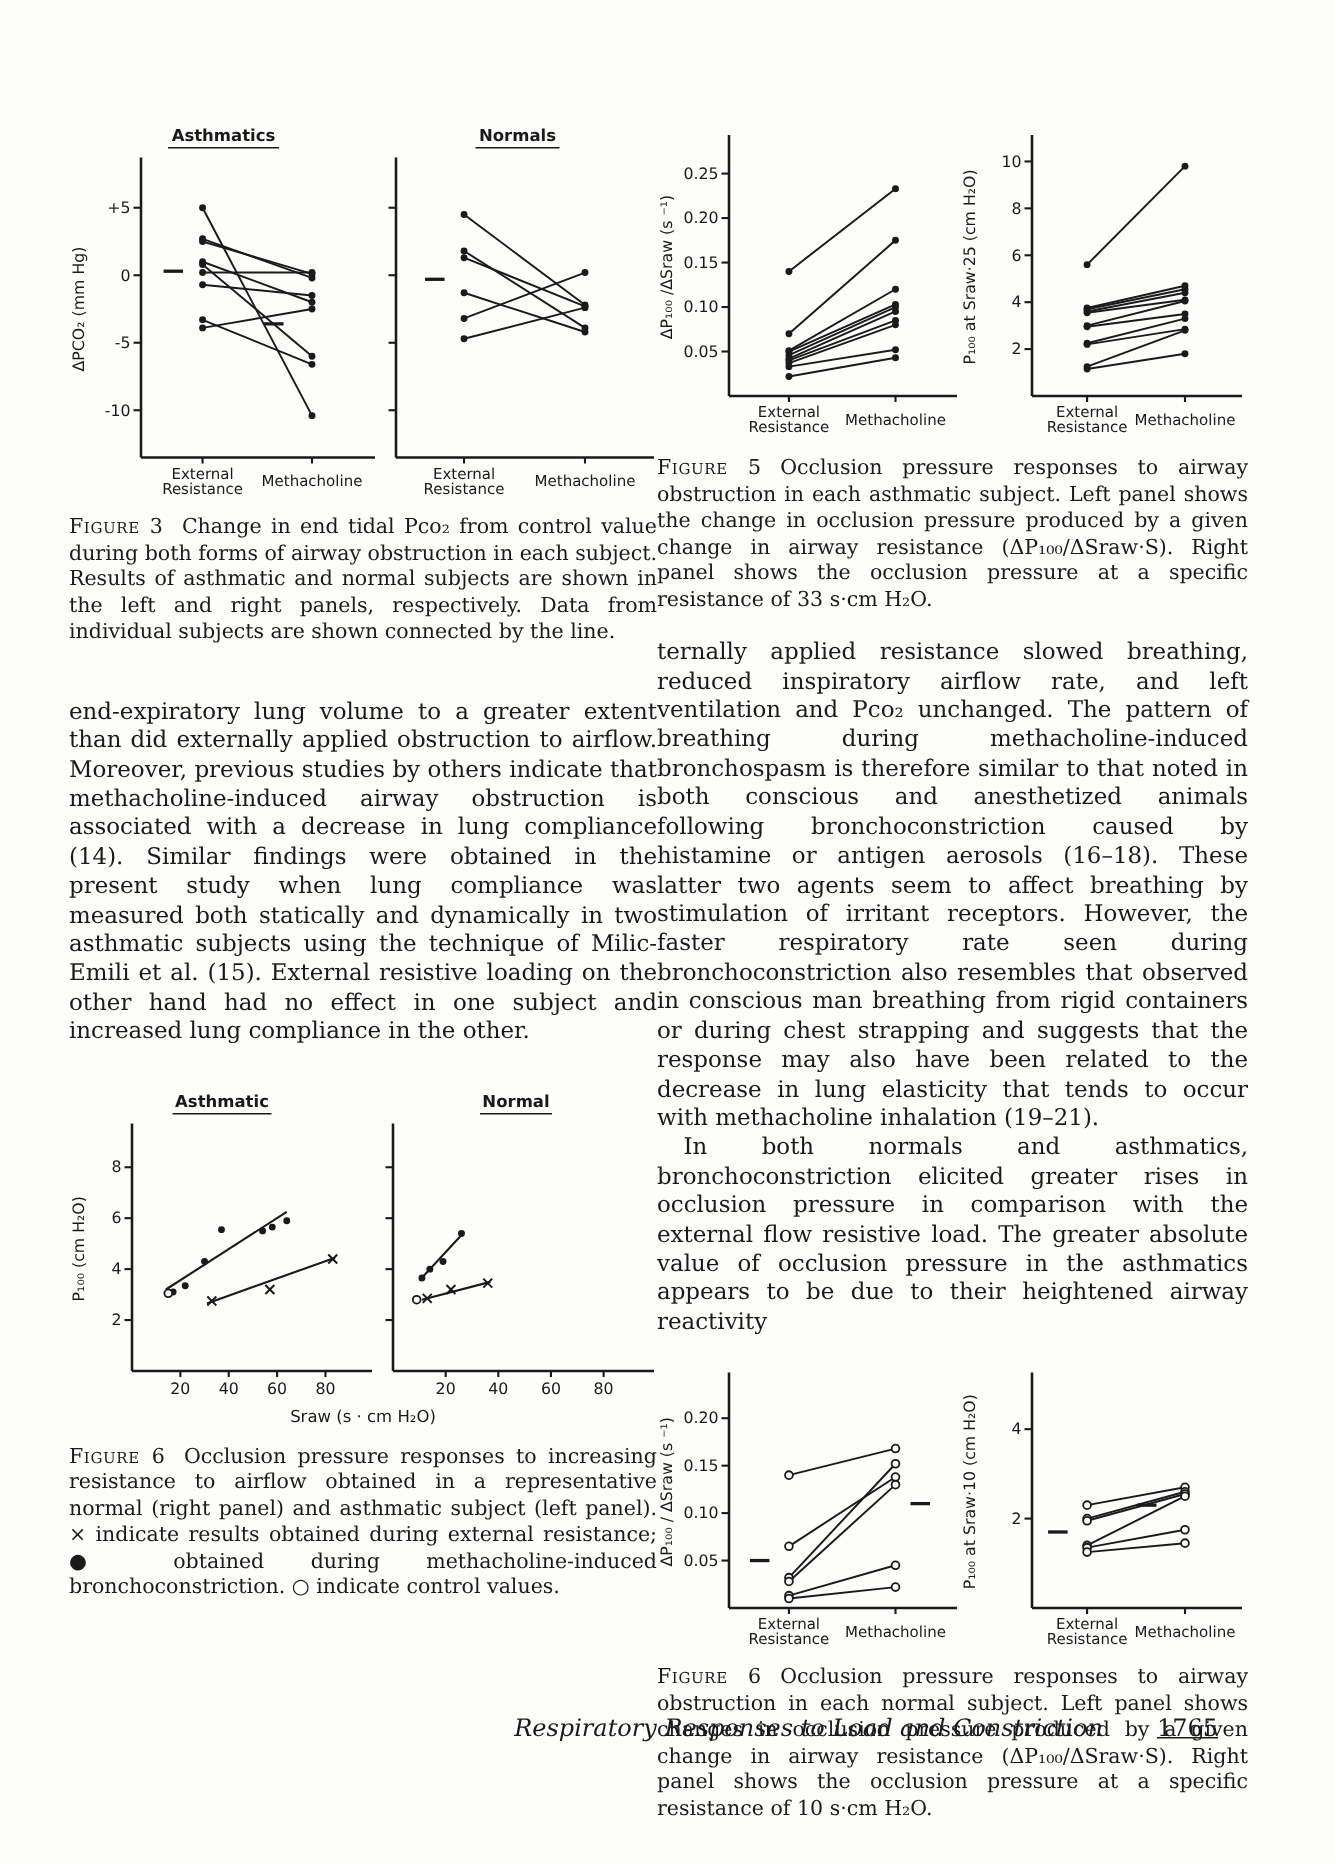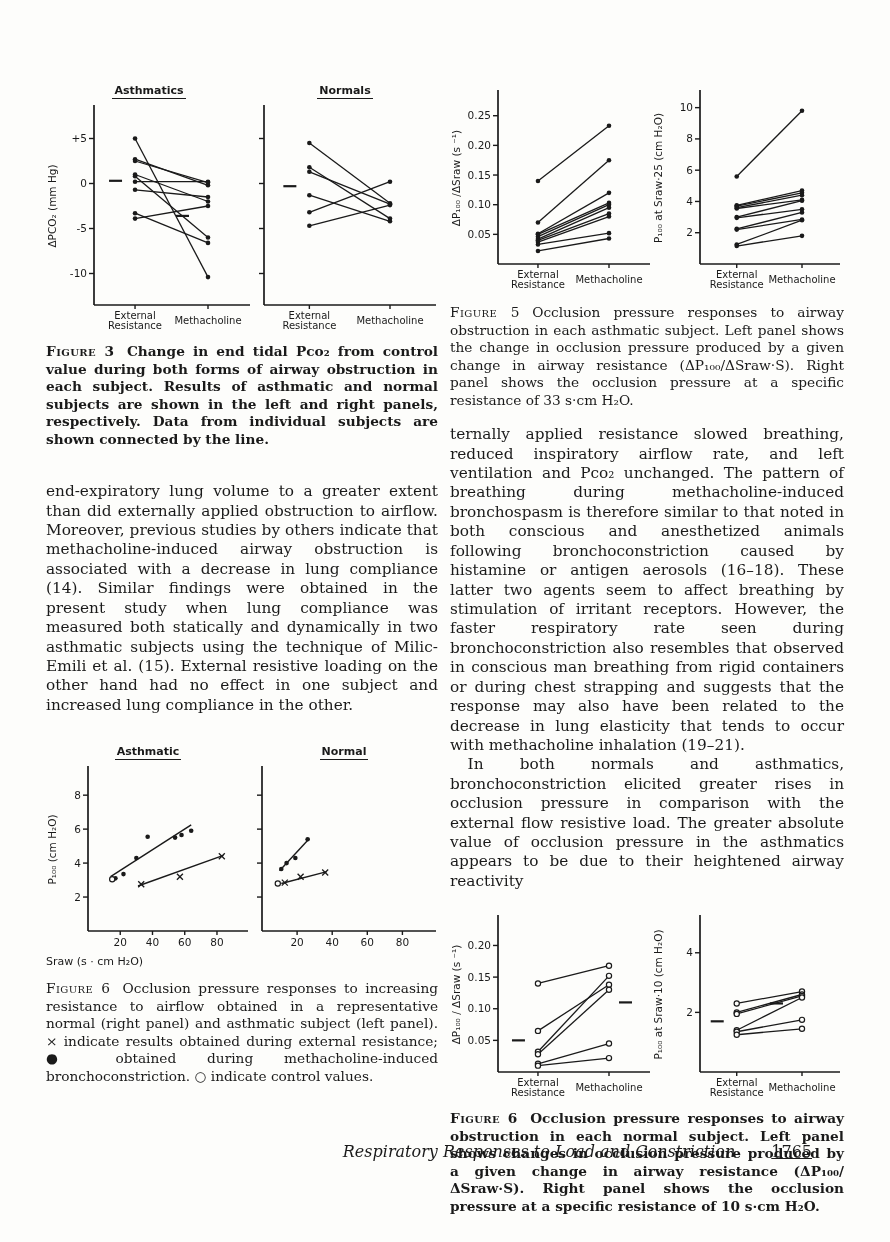--- a/index.html
+++ b/index.html
@@ -1,35 +1,35 @@
 <!DOCTYPE html>
 <html><head>
 <meta charset="utf-8">
 <style>
   html,body{margin:0;padding:0;background:#e8e8e6;}
   .page{position:relative;width:890px;height:1242px;margin:0 auto;background:#fdfdfb;color:#1a1a1a;
         font-family:"DejaVu Serif", serif;overflow:hidden;}
-  .cols{display:flex;gap:12px;padding:84px 40px 0 46px;}
+  .cols{display:flex;gap:0;padding:84px 40px 0 46px;}
   .col-left{width:392px;flex:none;}
   .col-right{width:394px;flex:none;}
   .figure-row{display:flex;align-items:flex-start;}
   .panel{display:flex;flex-direction:column;align-items:center;}
   .panel-title{font-family:"DejaVu Sans", sans-serif;font-size:11px;font-weight:700;margin-bottom:2px;}
   .panel-title span{border-bottom:1.5px solid #1a1a1a;padding:0 2px 1px 2px;}
   svg{overflow:visible;display:block;}
   svg text{font-family:"DejaVu Sans", sans-serif;fill:#1a1a1a;}
-  .xlabel-shared{width:100%;text-align:left;font-family:"DejaVu Sans", sans-serif;font-size:11px;margin-top:0px;}
+  .xlabel-shared{width:100%;text-align:center;font-family:"DejaVu Sans", sans-serif;font-size:11px;margin-top:0px;}
   .caption{font-size:13.7px;line-height:1.28;text-align:justify;margin:0;}
   .cap-label{font-variant:small-caps;letter-spacing:.03em;margin-right:.9em;}
   .bodytext p{font-size:15.3px;line-height:1.27;text-align:justify;margin:0;}
   .bodytext p.indent{text-indent:1.15em;}
   .footer{position:absolute;top:1142px;left:0;right:0;display:flex;justify-content:flex-end;
           padding-right:78px;font-size:16px;}
   .footer-title{font-style:italic;}
-  .footer-page{margin-left:36px;text-decoration:underline;}.mt6{margin-top:6px;font-weight:bold;}.mt8{margin-top:8px;}.mt12{margin-top:12px;}
+  .footer-page{margin-left:36px;text-decoration:underline;}.mt6{margin-top:6px;}.mt8{margin-top:8px;}.mt12{margin-top:12px;}
   .mt16{margin-top:16px;}.mt18{margin-top:18px;}.mt28{margin-top:34px;}.mt30{margin-top:30px;}
 </style>
 </head>
 <body>
 
 <div class="page">
   <div class="cols">
 
     <div class="col-left">
       <div>

